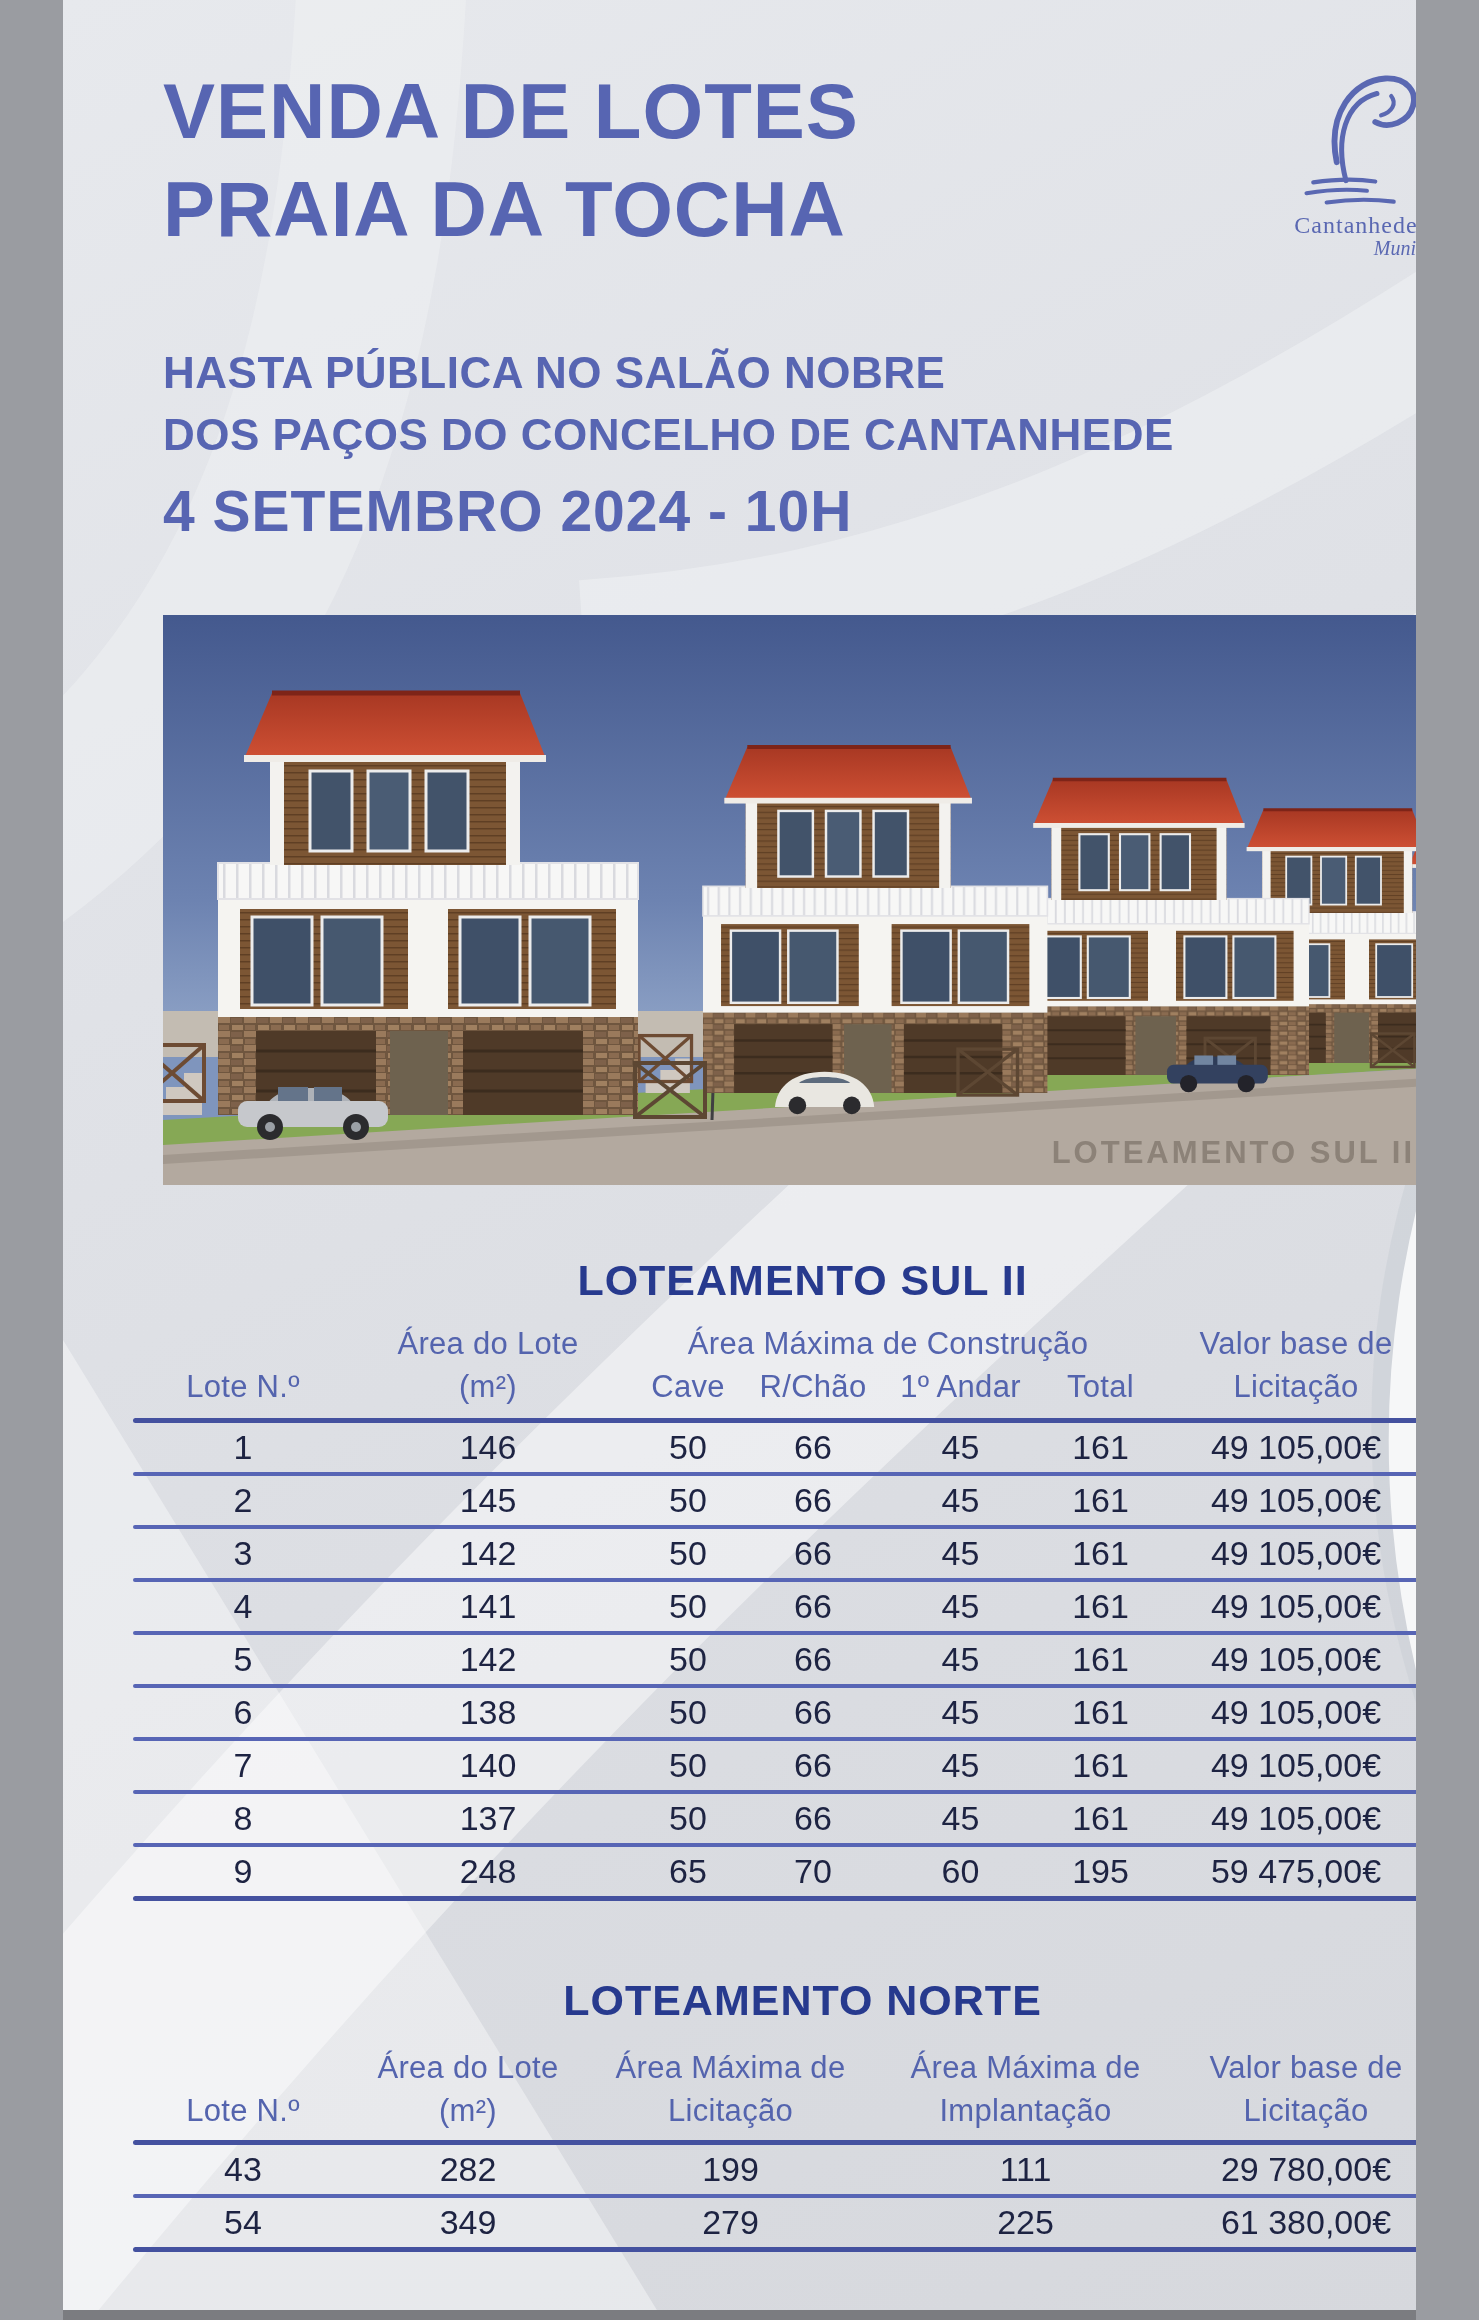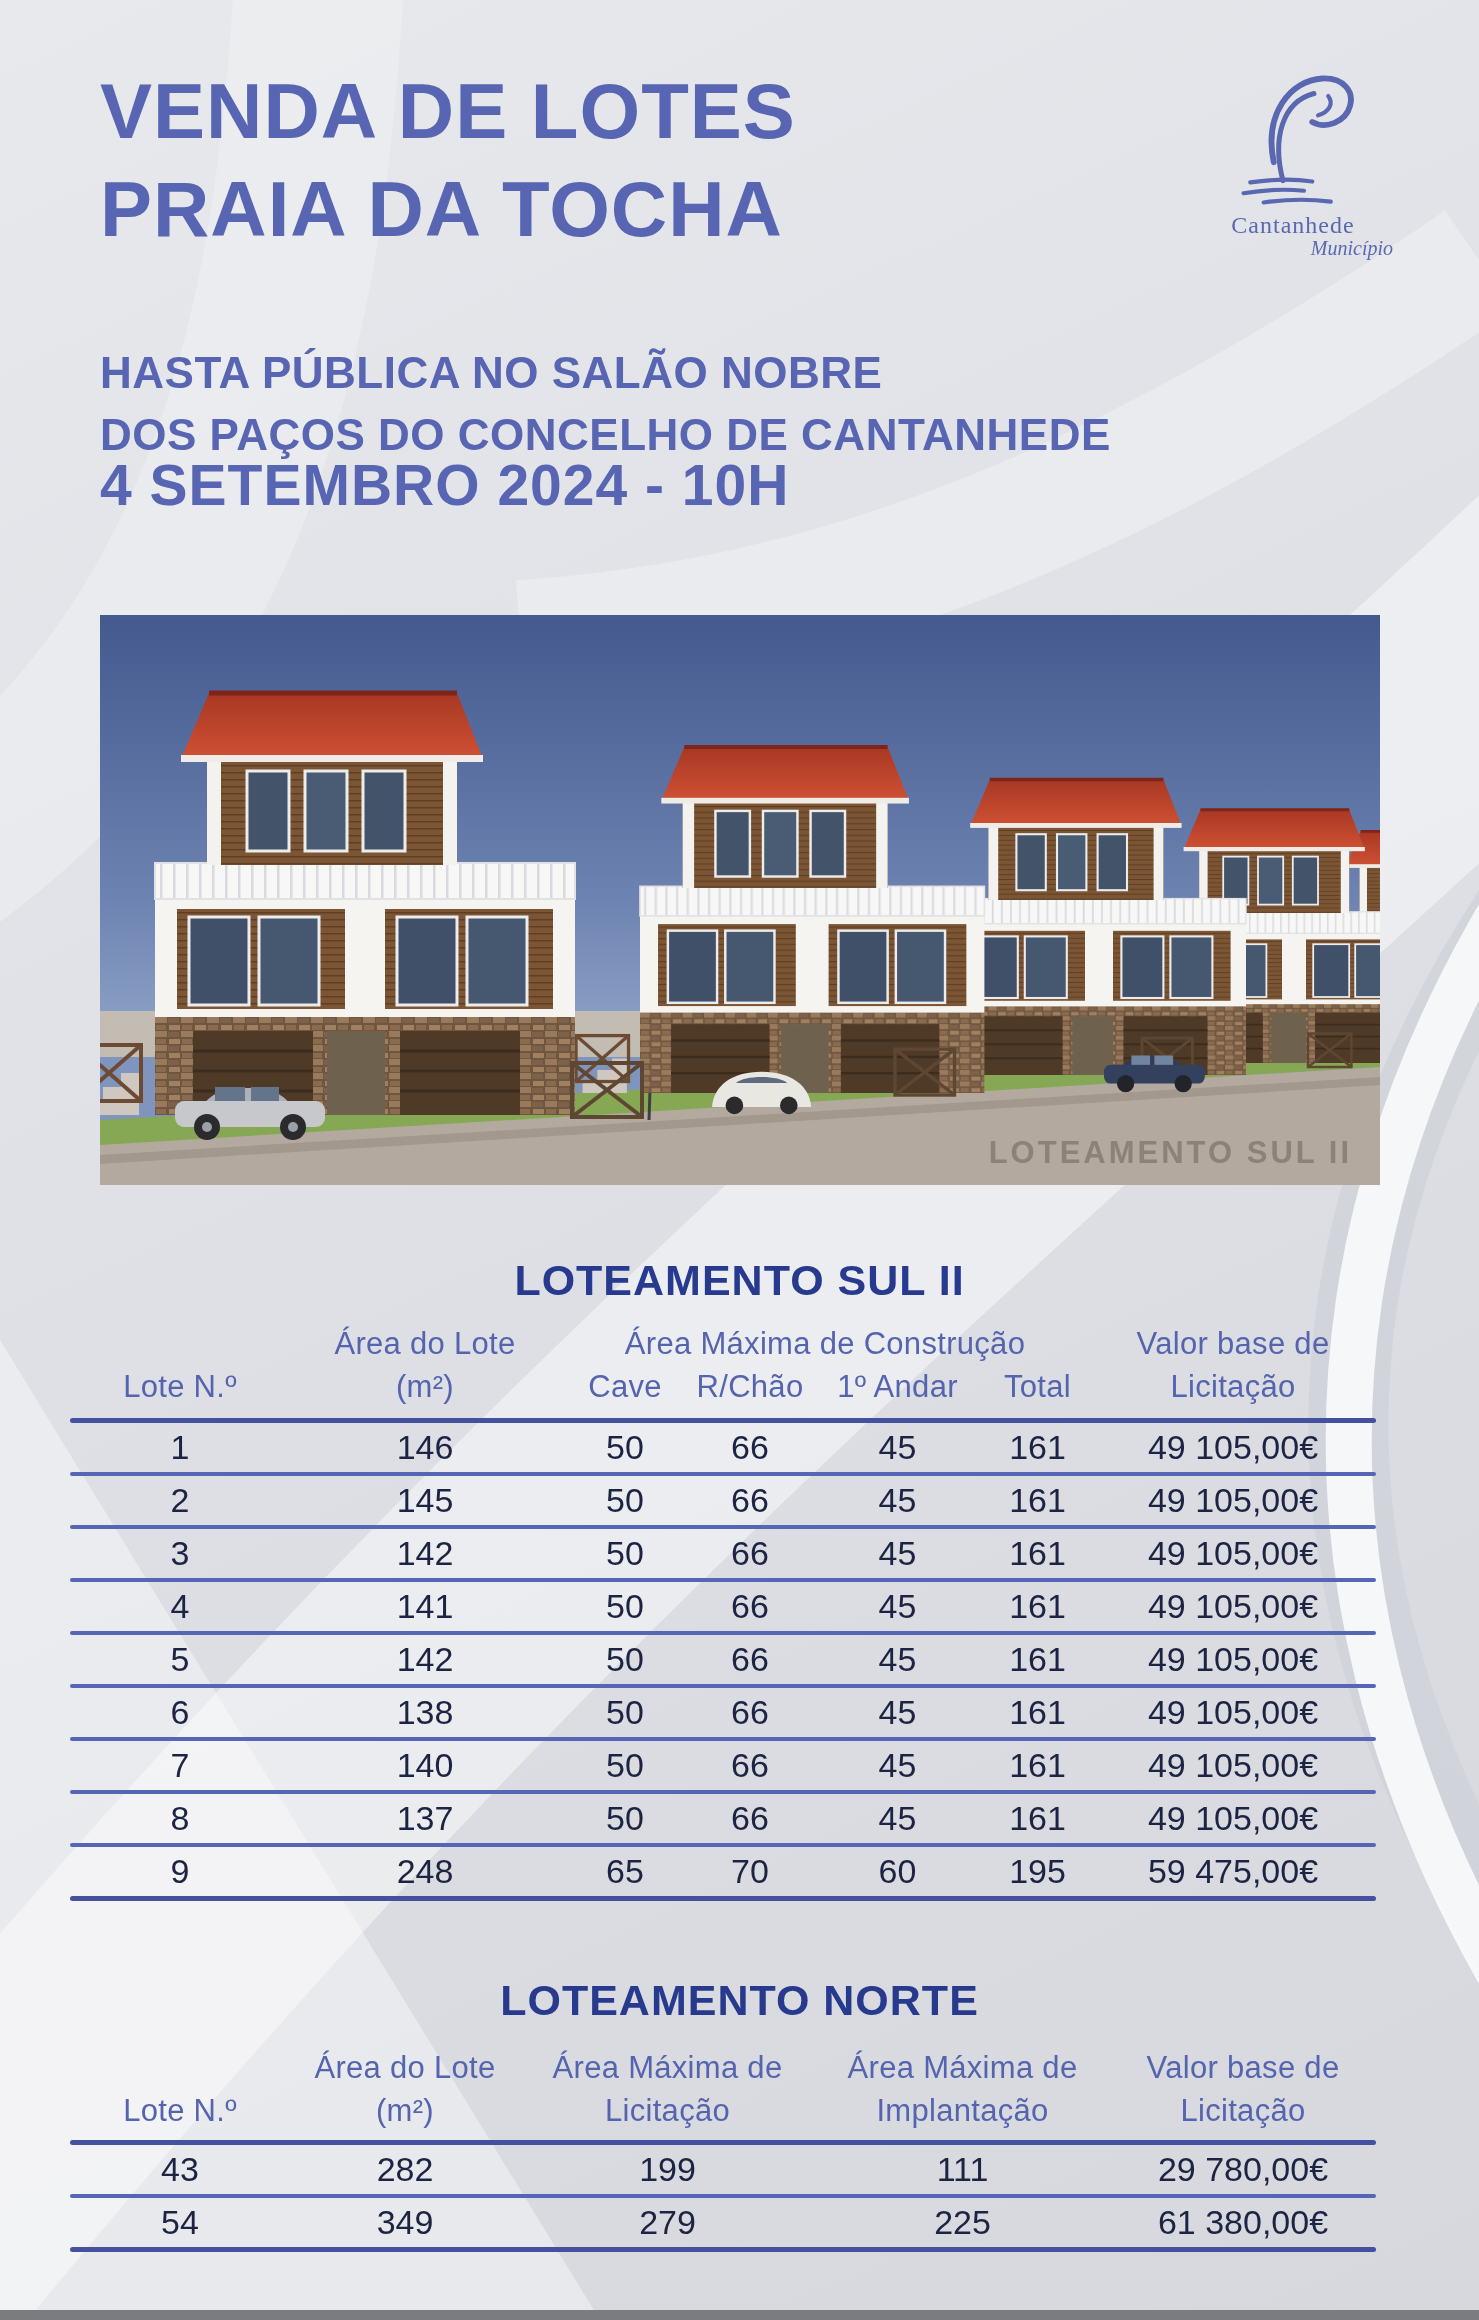--- a/index.html
+++ b/index.html
@@ -1,36 +1,36 @@
 <!DOCTYPE html>
 <html><head>
 <meta charset="utf-8">
 <style>
   html,body { margin:0; padding:0; background:#9a9ca1; }
   .poster {
-    position:relative; width:1479px; height:2320px; margin:0 auto;
+    position:relative; width:1353px; height:2320px; margin:0 auto;
     overflow:hidden;
     background:linear-gradient(155deg,#e7e9ed 0%,#e0e2e7 35%,#dadce1 70%,#d6d8dd 100%);
     font-family:"Liberation Sans", sans-serif;
   }
   .bg-swoosh { position:absolute; left:0; top:0; pointer-events:none; }
 
   
   .title {
     position:absolute; left:100px; top:62px;
     font-size:78px; line-height:98px; font-weight:700; letter-spacing:1px;
     color:#5765b2;
   }
   .subtitle {
     position:absolute; left:100px; top:342px;
     font-size:44px; line-height:62px; font-weight:700; letter-spacing:.5px;
     color:#5765b2;
   }
   .date-line {
-    position:absolute; left:100px; top:452px;
+    position:absolute; left:100px; top:478px;
     font-size:57px; font-weight:700; letter-spacing:1px; color:#5765b2;
   }
 
   
   .logo { position:absolute; left:1183px; top:55px; width:220px; text-align:center; color:#5a68b2; }
   .logo-mark { display:block; margin:0 auto; }
   .logo-name { font-family:"Liberation Serif", serif; font-size:24px; letter-spacing:1px; margin-top:2px; }
   .logo-sub  { font-family:"Liberation Serif", serif; font-style:italic; font-size:20px; text-align:right; padding-right:10px; margin-top:-2px; }
 
   

